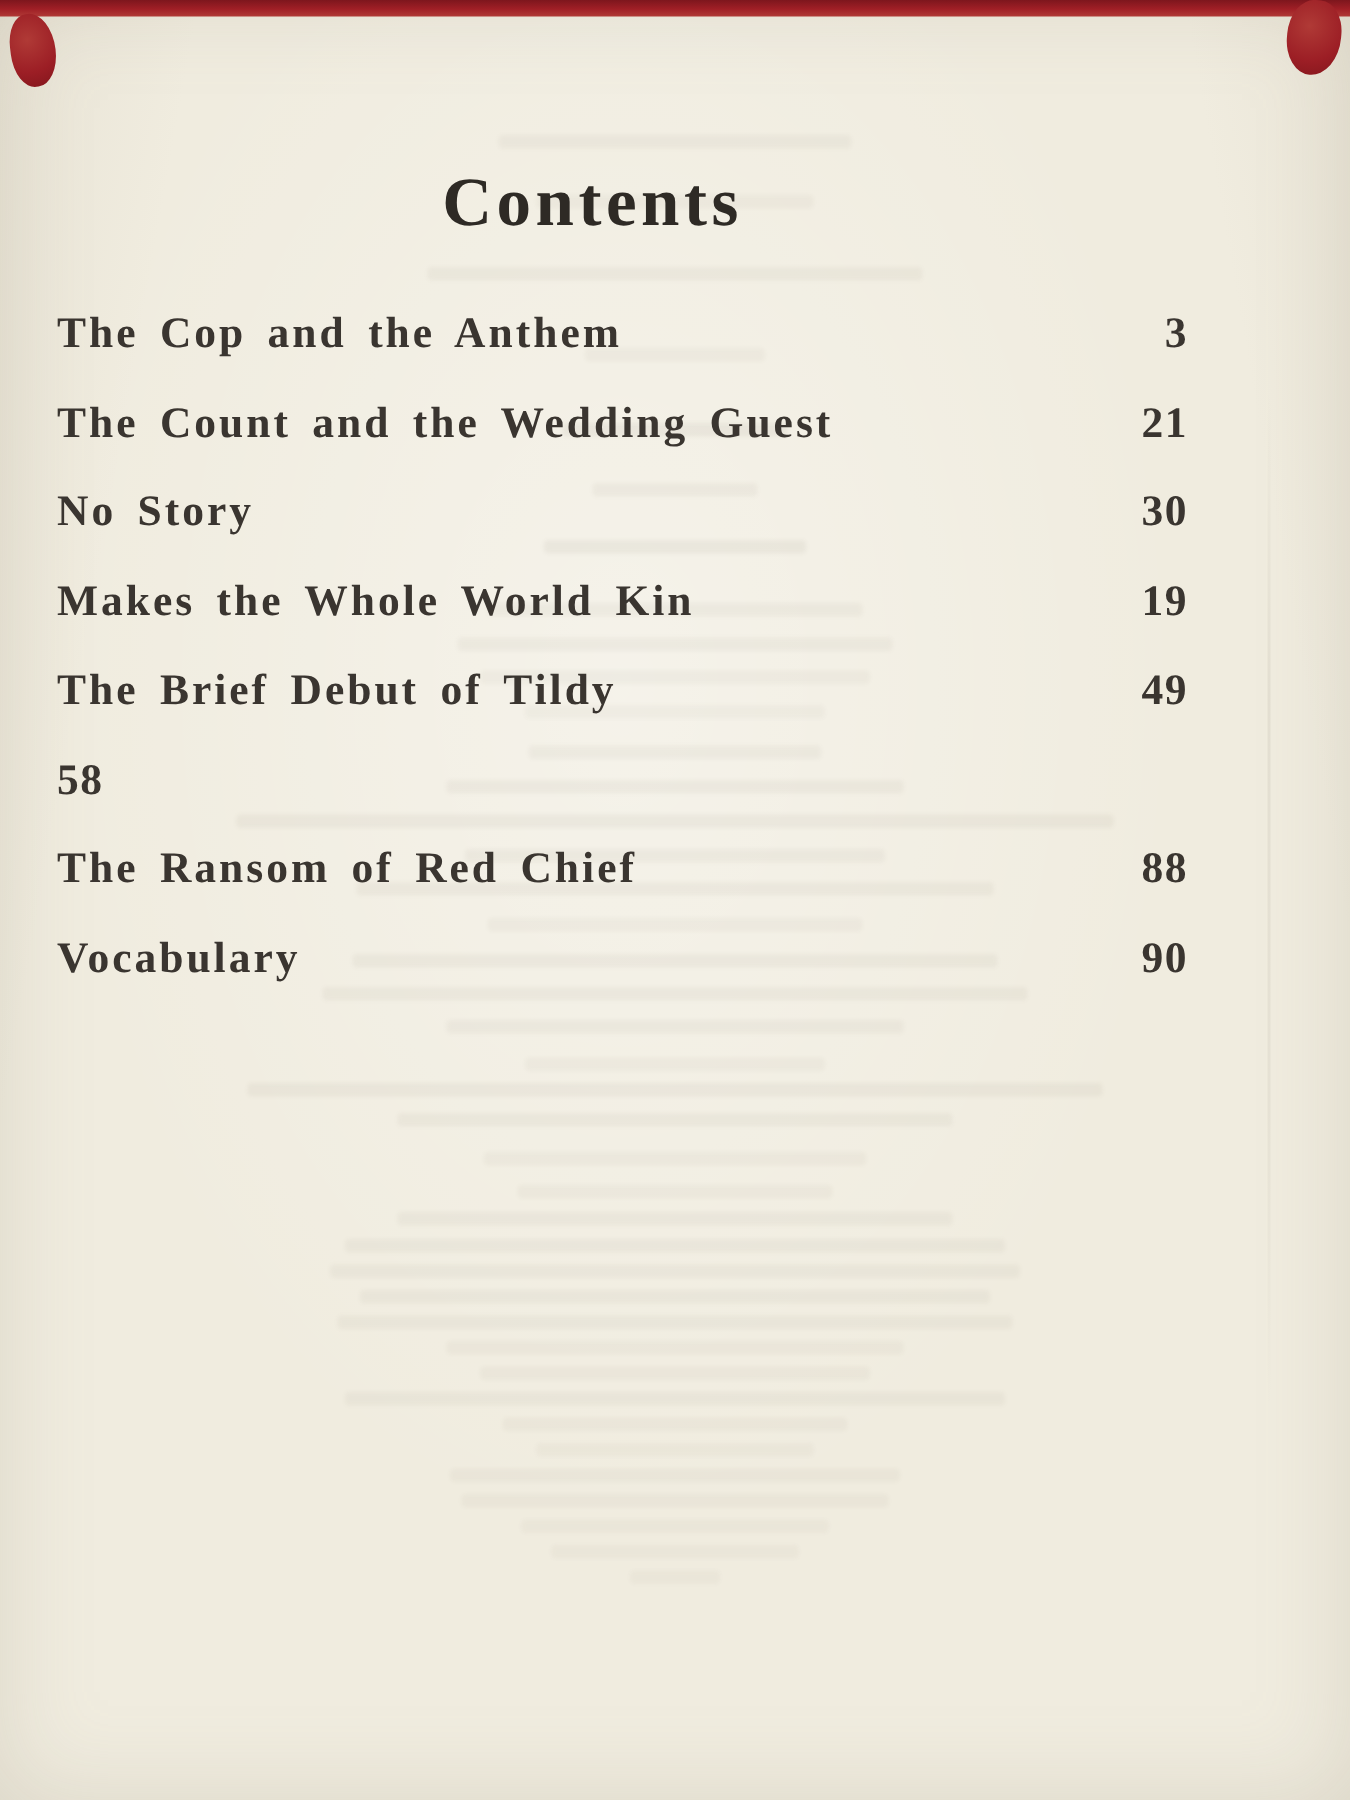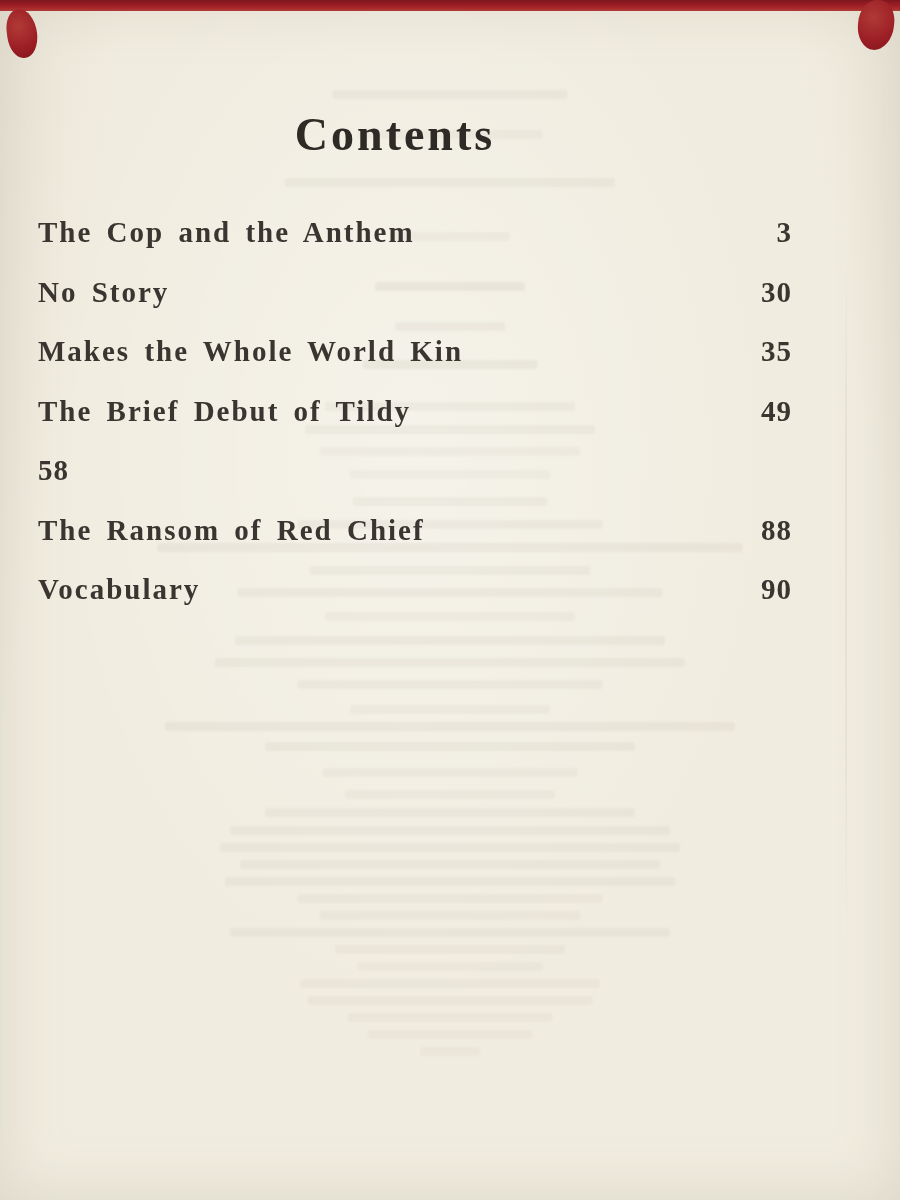--- a/index.html
+++ b/index.html
@@ -80,21 +80,21 @@
     width: 790px;
     text-align: center;
     font-size: 46px;
     font-weight: bold;
     letter-spacing: 3px;
     color: #2e2a25;
   }
 
   .toc {
     position: absolute;
-    top: 216px;
+    top: 206px;
     left: 38px;
     right: 108px;
   }
   .toc-row {
     display: flex;
     justify-content: space-between;
     align-items: baseline;
     height: 59.5px;
   }
   .toc-row .entry-title {
@@ -165,26 +165,30 @@
   <div class="crease"></div>
 
   <h1 class="title">Contents</h1>
 
   <div class="toc">
     <div class="toc-row">
       <span class="entry-title">The Cop and the Anthem</span>
       <span class="entry-page">3</span>
     </div>
     <div class="toc-row">
+      <span class="entry-title">The Count and the Wedding Guest</span>
+      <span class="entry-page">21</span>
+    </div>
+    <div class="toc-row">
       <span class="entry-title">No Story</span>
       <span class="entry-page">30</span>
     </div>
     <div class="toc-row">
       <span class="entry-title">Makes the Whole World Kin</span>
-      <span class="entry-page">35</span>
+      <span class="entry-page">19</span>
     </div>
     <div class="toc-row">
       <span class="entry-title">The Brief Debut of Tildy</span>
       <span class="entry-page">49</span>
     </div>
     <div class="toc-row">
       <span class="entry-page">58</span>
     </div>
     <div class="toc-row">
       <span class="entry-title">The Ransom of Red Chief</span>

